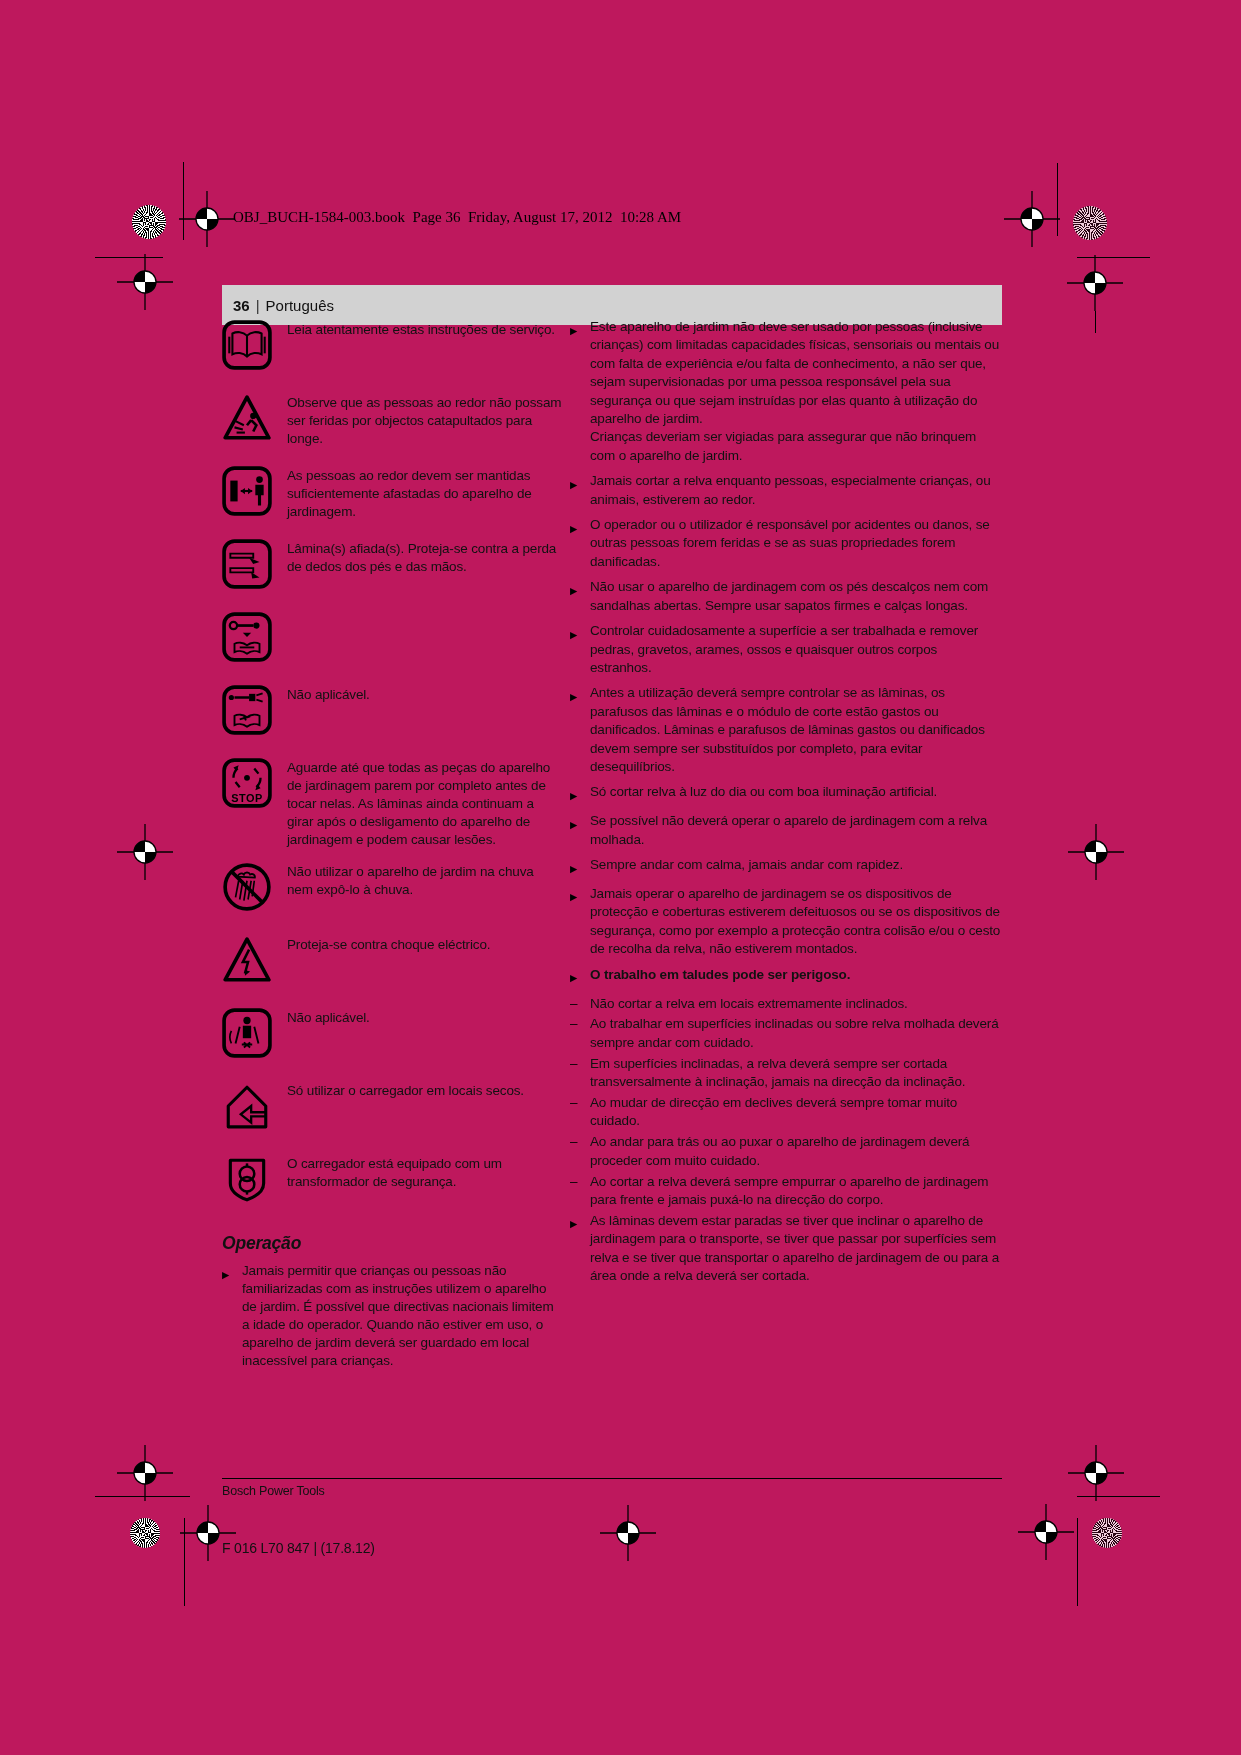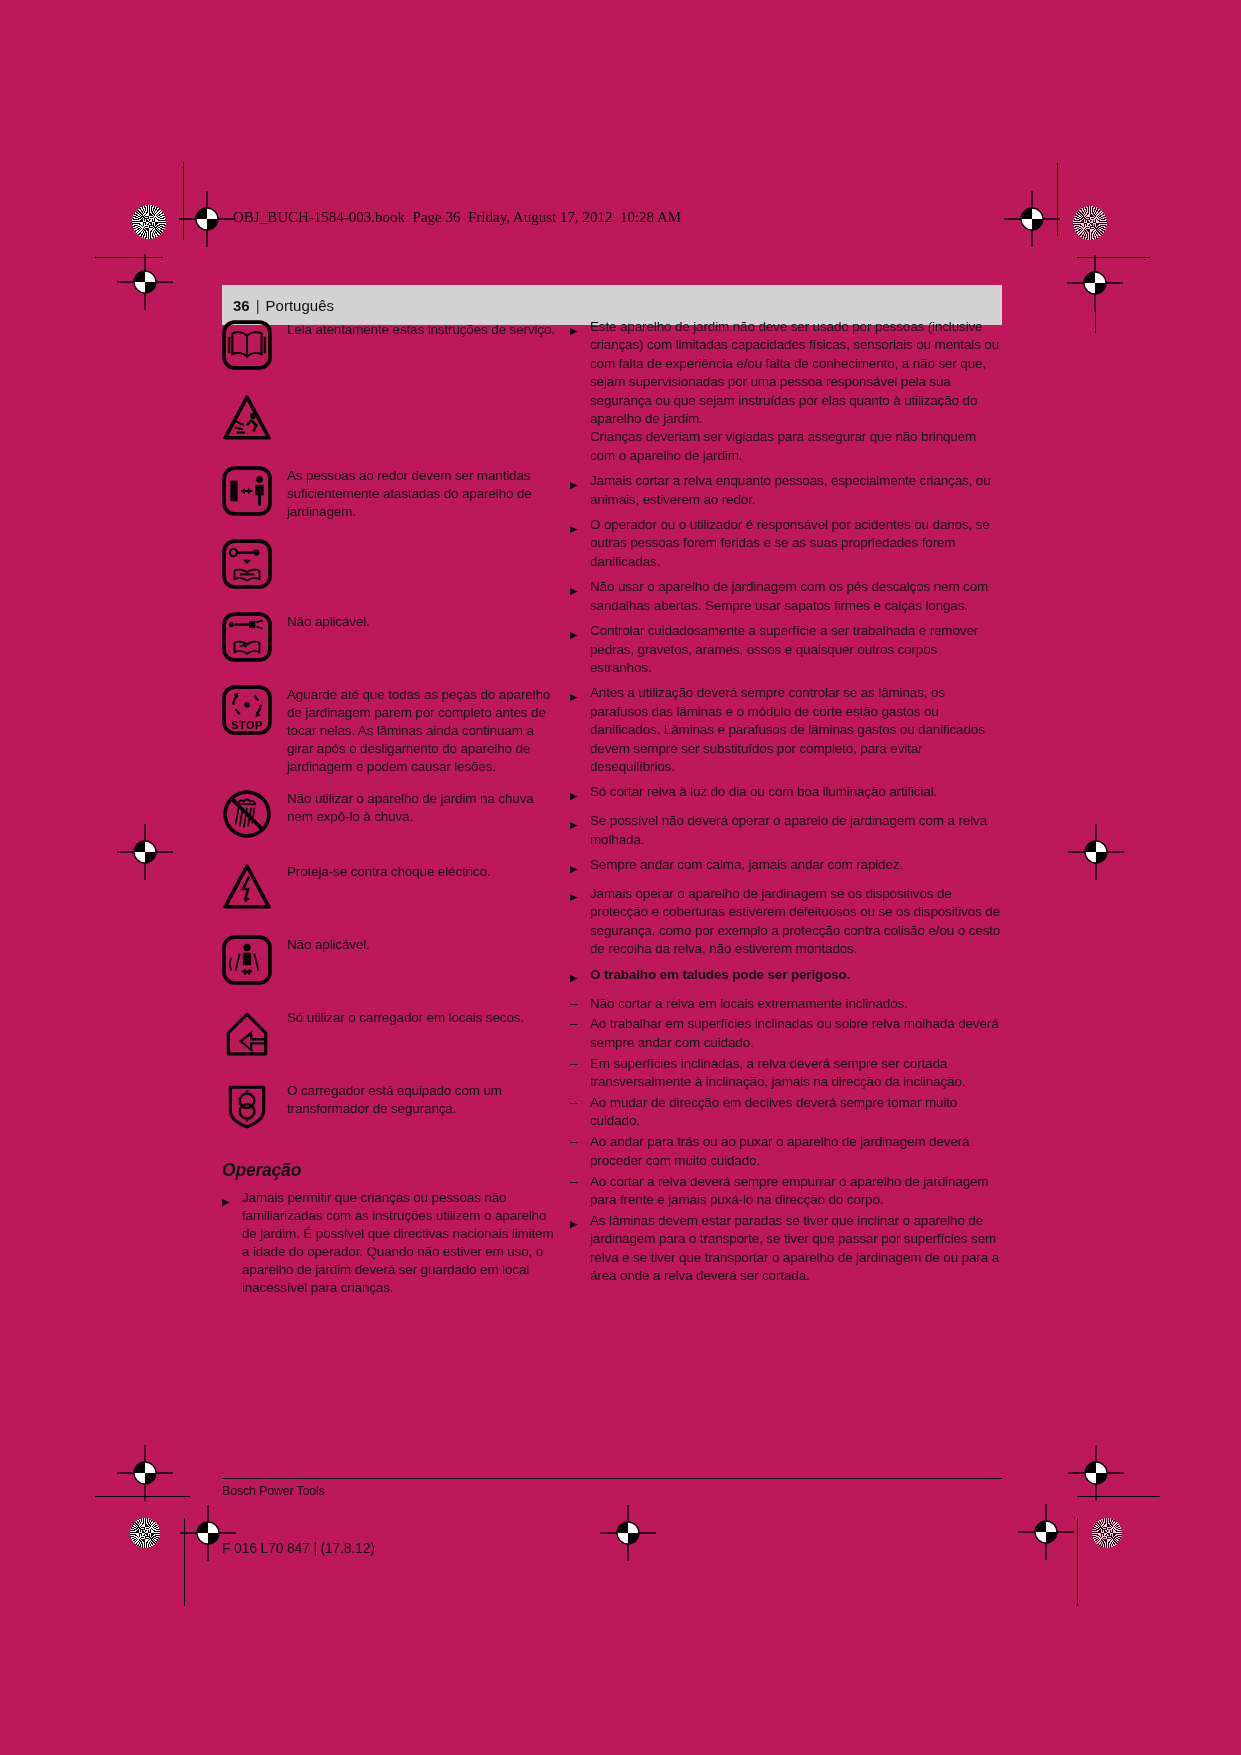--- a/index.html
+++ b/index.html
@@ -172,36 +172,49 @@
       <span class="ic">
         <svg width="50" height="50" viewBox="0 0 48 48">
             <path class="st" d="M24 4 L45 43 L3 43 Z" stroke-width="3.5" stroke-linejoin="round"></path>
             <circle cx="30" cy="22" r="3" fill="#000"></circle>
             <path class="st" d="M28 26 L33 31 L30 37 M28 26 L24 31" stroke-width="2.5"></path>
             <line class="st" x1="13" y1="27" x2="21" y2="31" stroke-width="2"></line>
             <line class="st" x1="12" y1="33" x2="20" y2="35" stroke-width="2"></line>
             <line class="st" x1="14" y1="38" x2="22" y2="38" stroke-width="2"></line>
           </svg>
       </span>
+      <span class="txt">Observe que as pessoas ao redor não possam ser feridas por objectos catapultados para longe.</span>
     </div>
 
     <div class="symrow">
       <span class="ic">
         <svg width="50" height="50" viewBox="0 0 48 48">
             <rect class="st" x="2" y="2" width="44" height="44" rx="10" stroke-width="3.5"></rect>
             <rect x="8" y="14" width="7" height="20" fill="#000"></rect>
             <circle cx="36" cy="13" r="3.2" fill="#000"></circle>
             <path d="M32 18 h8 v10 h-2.5 v10 h-3 v-10 h-2.5 Z" fill="#000"></path>
             <path class="st" d="M18 24 h11" stroke-width="2"></path>
             <path d="M18 24 l4 -3 v6 Z M29 24 l-4 -3 v6 Z" fill="#000"></path>
           </svg>
       </span>
       <span class="txt">As pessoas ao redor devem ser mantidas suficientemente afastadas do aparelho de jardinagem.</span>
     </div>
 
+    <div class="symrow">
+      <span class="ic">
+        <svg width="50" height="50" viewBox="0 0 48 48">
+            <rect class="st" x="2" y="2" width="44" height="44" rx="10" stroke-width="3.5"></rect>
+            <path class="st" d="M8 14 h22 v4 h-22 z" stroke-width="1.8"></path>
+            <path d="M26 18 l10 4 l-6 2 Z" fill="#000"></path>
+            <path class="st" d="M8 28 h22 v4 h-22 z" stroke-width="1.8"></path>
+            <path d="M28 32 l8 5 l-7 1 Z" fill="#000"></path>
+          </svg>
+      </span>
+      <span class="txt">Lâmina(s) afiada(s). Proteja-se contra a perda de dedos dos pés e das mãos.</span>
+    </div>
 
     <div class="symrow">
       <span class="ic">
         <svg width="50" height="50" viewBox="0 0 48 48">
             <rect class="st" x="2" y="2" width="44" height="44" rx="10" stroke-width="3.5"></rect>
             <circle class="st" cx="11" cy="13" r="3.5" stroke-width="2.2"></circle>
             <line class="st" x1="14" y1="13" x2="30" y2="13" stroke-width="2.6"></line>
             <circle cx="33" cy="13" r="3" fill="#000"></circle>
             <path d="M20 20 h8 l-4 4 Z" fill="#000"></path>
             <path class="st" d="M24 40 c-4 -3 -9 -3 -12 -1.5 l0 -8 c3 -1.5 8 -1.5 12 1.5 c4 -3 9 -3 12 -1.5 l0 8 c-3 -1.5 -8 -1.5 -12 1.5 Z" stroke-width="1.8"></path>

